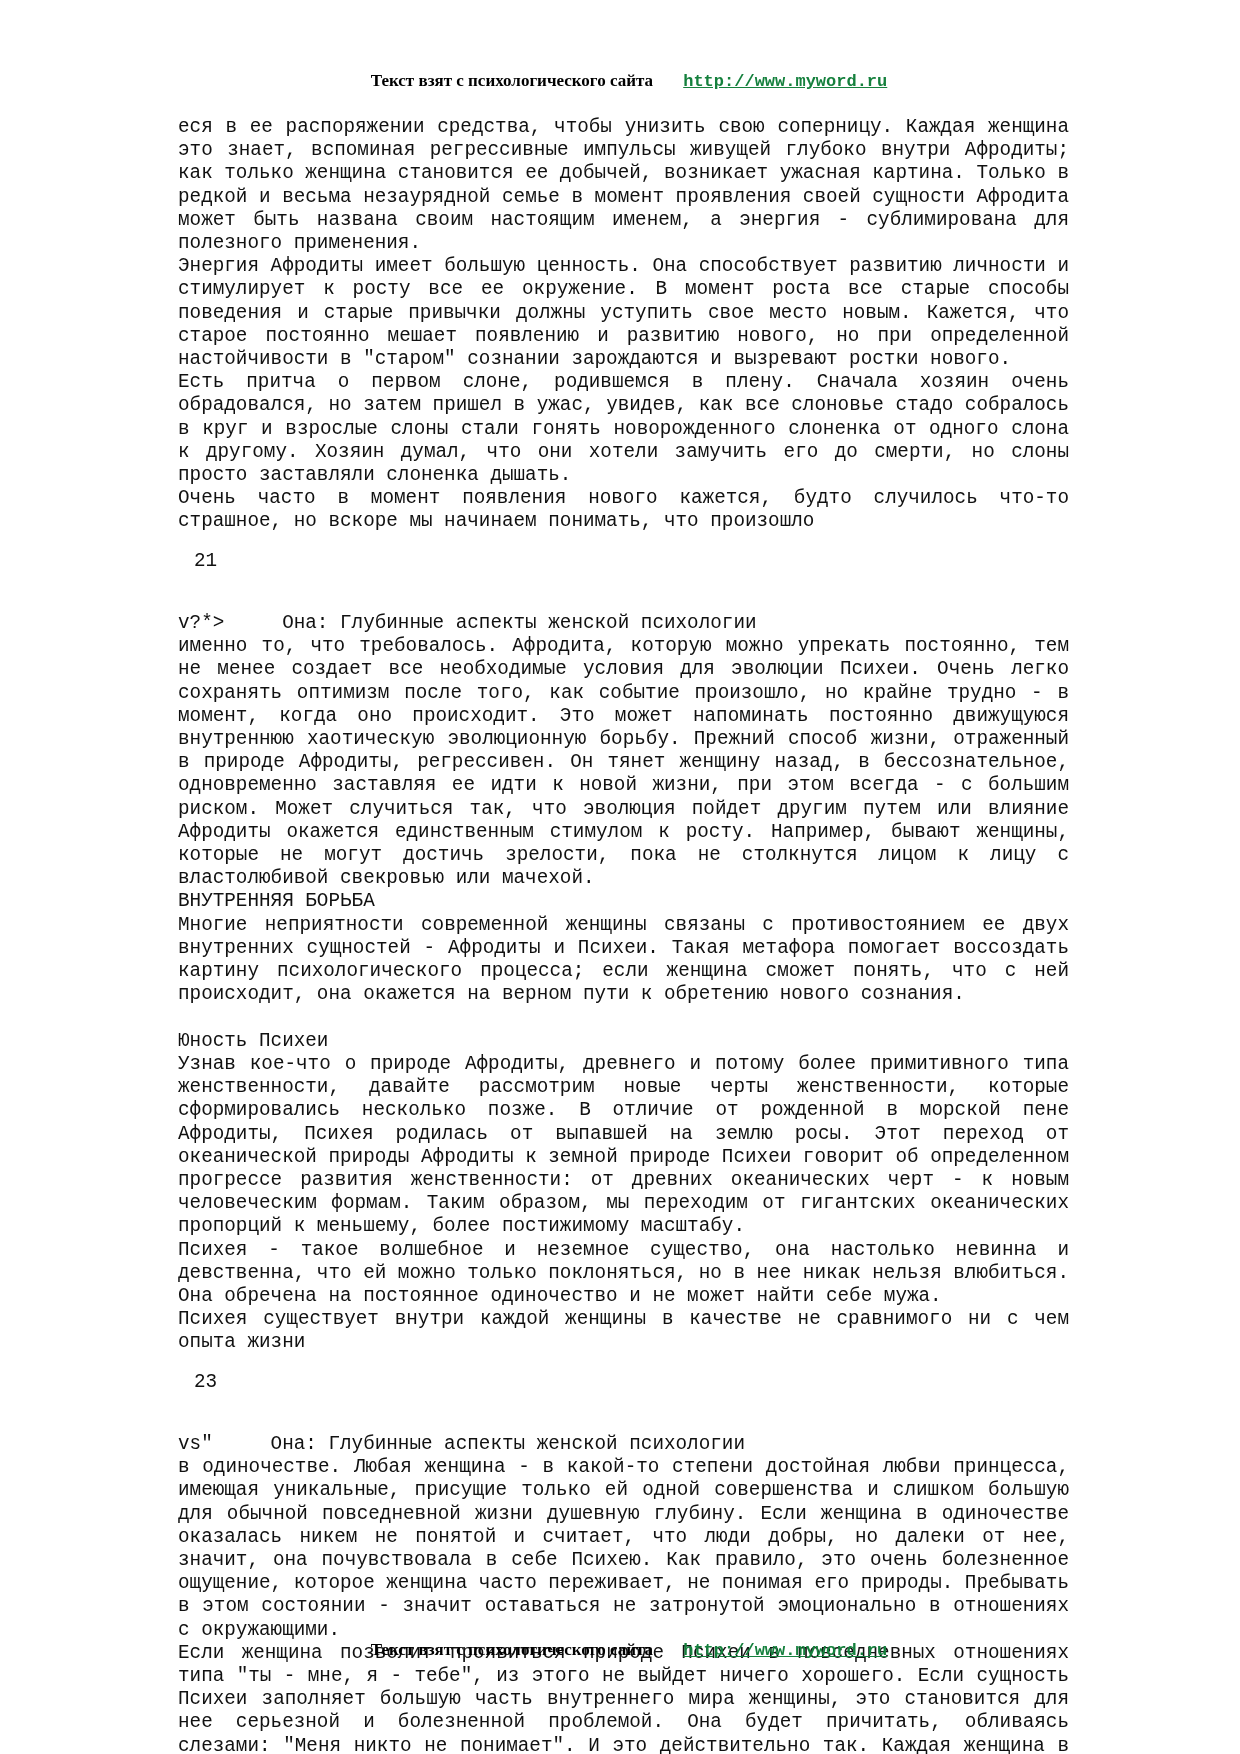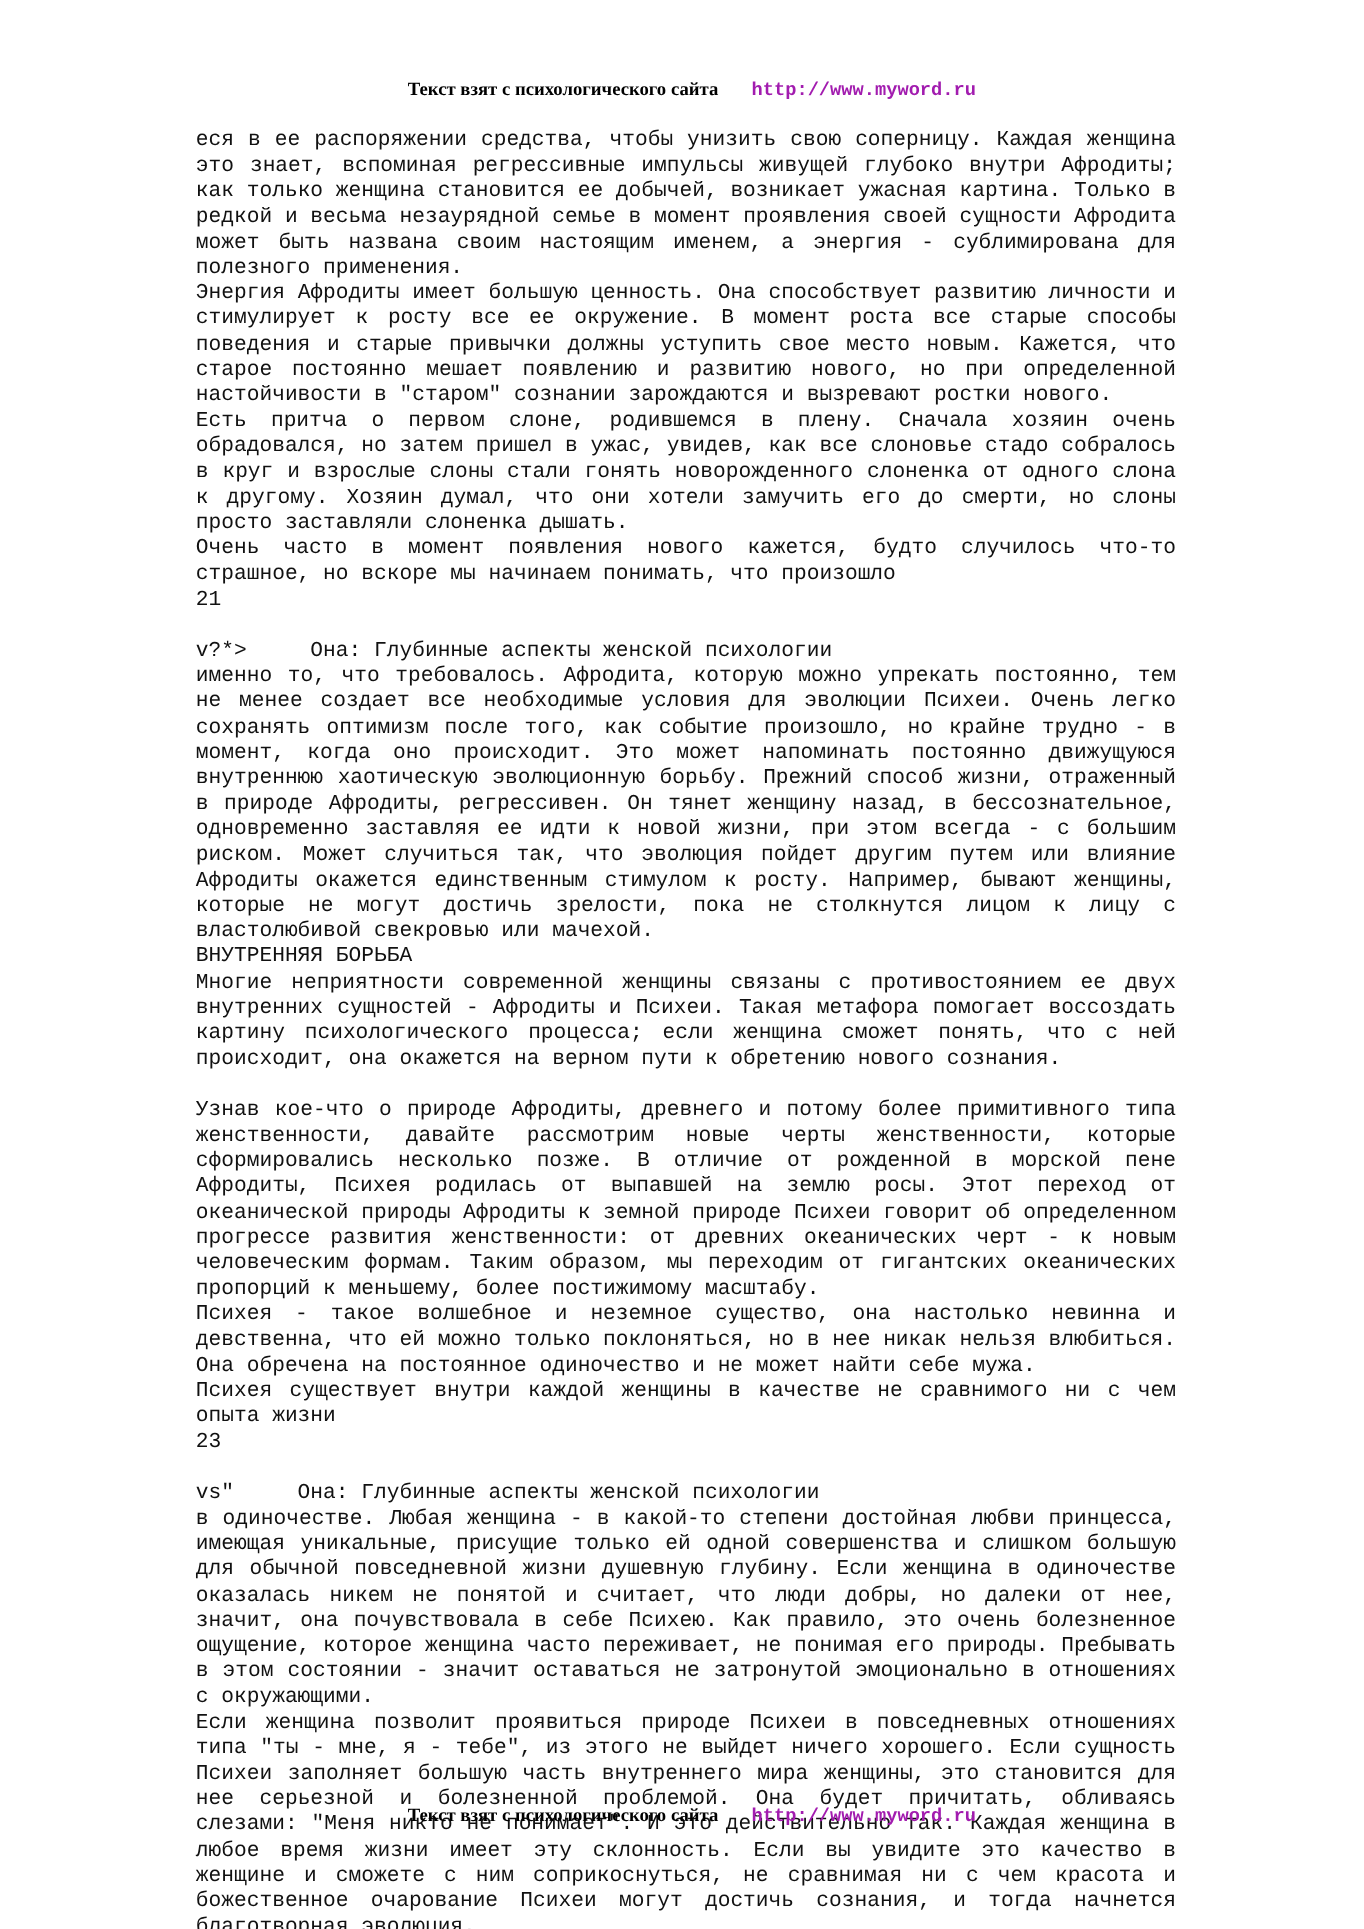--- a/index.html
+++ b/index.html
@@ -5,30 +5,30 @@
   html, body { margin: 0; padding: 0; background: #ffffff; }
   body { width: 1240px; height: 1754px; position: relative; overflow: hidden; }
   .page-header, .page-footer {
     position: absolute; left: 0; width: 1240px; text-align: center;
     font-family: "Liberation Mono", "DejaVu Sans Mono", monospace;
     font-weight: bold; font-size: 17px; color: #000;
   }
   .page-header { top: 71px; }
   .page-footer { top: 1640px; }
   .page-header .lbl, .page-footer .lbl { padding-left: 18px; font-family: Liberation Serif, serif; }
-  .site-link { color: #a21caf; font-weight: bold; padding-left: 20px; }
+  .site-link { color: #15803d; text-decoration: underline; font-weight: bold; padding-left: 20px; }
   .content {
     position: absolute; left: 178px; top: 116px; width: 891px;
     font-family: Liberation Mono, monospace;
     font-size: 19.3px; line-height: 23.2px; color: #111;
   }
   .p { text-align: justify; margin: 0; }
   .p.last { text-align-last: left; }
   .line { margin: 0; white-space: nowrap; }
-  .pg { margin: 0; }
+  .pg { margin: 16px; }
   .blank { height: 23.2px; }
   .running-head { margin: 0; white-space: pre; }
 </style>
 </head>
 <body>
 
 <div class="page-header">
   <span class="lbl">Текст взят с психологического сайта</span>
   <a class="site-link">http://www.myword.ru</a>
 </div>
@@ -38,20 +38,21 @@
   <p class="p last">Энергия Афродиты имеет большую ценность. Она способствует развитию личности и стимулирует к росту все ее окружение. В момент роста все старые способы поведения и старые привычки должны уступить свое место новым. Кажется, что старое постоянно мешает появлению и развитию нового, но при определенной настойчивости в "старом" сознании зарождаются и вызревают ростки нового.</p>
   <p class="p last">Есть притча о первом слоне, родившемся в плену. Сначала хозяин очень обрадовался, но затем пришел в ужас, увидев, как все слоновье стадо собралось в круг и взрослые слоны стали гонять новорожденного слоненка от одного слона к другому. Хозяин думал, что они хотели замучить его до смерти, но слоны просто заставляли слоненка дышать.</p>
   <p class="p last">Очень часто в момент появления нового кажется, будто случилось что-то страшное, но вскоре мы начинаем понимать, что произошло</p>
   <p class="pg">21</p>
   <div class="blank"></div>
   <p class="running-head">v?*&gt;     Она: Глубинные аспекты женской психологии</p>
   <p class="p last">именно то, что требовалось. Афродита, которую можно упрекать постоянно, тем не менее создает все необходимые условия для эволюции Психеи. Очень легко сохранять оптимизм после того, как событие произошло, но крайне трудно - в момент, когда оно происходит. Это может напоминать постоянно движущуюся внутреннюю хаотическую эволюционную борьбу. Прежний способ жизни, отраженный в природе Афродиты, регрессивен. Он тянет женщину назад, в бессознательное, одновременно заставляя ее идти к новой жизни, при этом всегда - с большим риском. Может случиться так, что эволюция пойдет другим путем или влияние Афродиты окажется единственным стимулом к росту. Например, бывают женщины, которые не могут достичь зрелости, пока не столкнутся лицом к лицу с властолюбивой свекровью или мачехой.</p>
   <p class="line">ВНУТРЕННЯЯ БОРЬБА</p>
   <p class="p last">Многие неприятности современной женщины связаны с противостоянием ее двух внутренних сущностей - Афродиты и Психеи. Такая метафора помогает воссоздать картину психологического процесса; если женщина сможет понять, что с ней происходит, она окажется на верном пути к обретению нового сознания.</p>
   <div class="blank"></div>
+  <p class="line">Юность Психеи</p>
   <p class="p last">Узнав кое-что о природе Афродиты, древнего и потому более примитивного типа женственности, давайте рассмотрим новые черты женственности, которые сформировались несколько позже. В отличие от рожденной в морской пене Афродиты, Психея родилась от выпавшей на землю росы. Этот переход от океанической природы Афродиты к земной природе Психеи говорит об определенном прогрессе развития женственности: от древних океанических черт - к новым человеческим формам. Таким образом, мы переходим от гигантских океанических пропорций к меньшему, более постижимому масштабу.</p>
   <p class="p last">Психея - такое волшебное и неземное существо, она настолько невинна и девственна, что ей можно только поклоняться, но в нее никак нельзя влюбиться. Она обречена на постоянное одиночество и не может найти себе мужа.</p>
   <p class="p last">Психея существует внутри каждой женщины в качестве не сравнимого ни с чем опыта жизни</p>
   <p class="pg">23</p>
   <div class="blank"></div>
   <p class="running-head">vs"     Она: Глубинные аспекты женской психологии</p>
   <p class="p last">в одиночестве. Любая женщина - в какой-то степени достойная любви принцесса, имеющая уникальные, присущие только ей одной совершенства и слишком большую для обычной повседневной жизни душевную глубину. Если женщина в одиночестве оказалась никем не понятой и считает, что люди добры, но далеки от нее, значит, она почувствовала в себе Психею. Как правило, это очень болезненное ощущение, которое женщина часто переживает, не понимая его природы. Пребывать в этом состоянии - значит оставаться не затронутой эмоционально в отношениях с окружающими.</p>
   <p class="p last">Если женщина позволит проявиться природе Психеи в повседневных отношениях типа "ты - мне, я - тебе", из этого не выйдет ничего хорошего. Если сущность Психеи заполняет большую часть внутреннего мира женщины, это становится для нее серьезной и болезненной проблемой. Она будет причитать, обливаясь слезами: "Меня никто не понимает". И это действительно так. Каждая женщина в любое время жизни имеет эту склонность. Если вы увидите это качество в женщине и сможете с ним соприкоснуться, не сравнимая ни с чем красота и божественное очарование Психеи могут достичь сознания, и тогда начнется благотворная эволюция.</p>
   <p class="p last">Если женщина физически привлекательна, проблема становится более сложной. В этом</p>
   <p class="pg">36</p>

